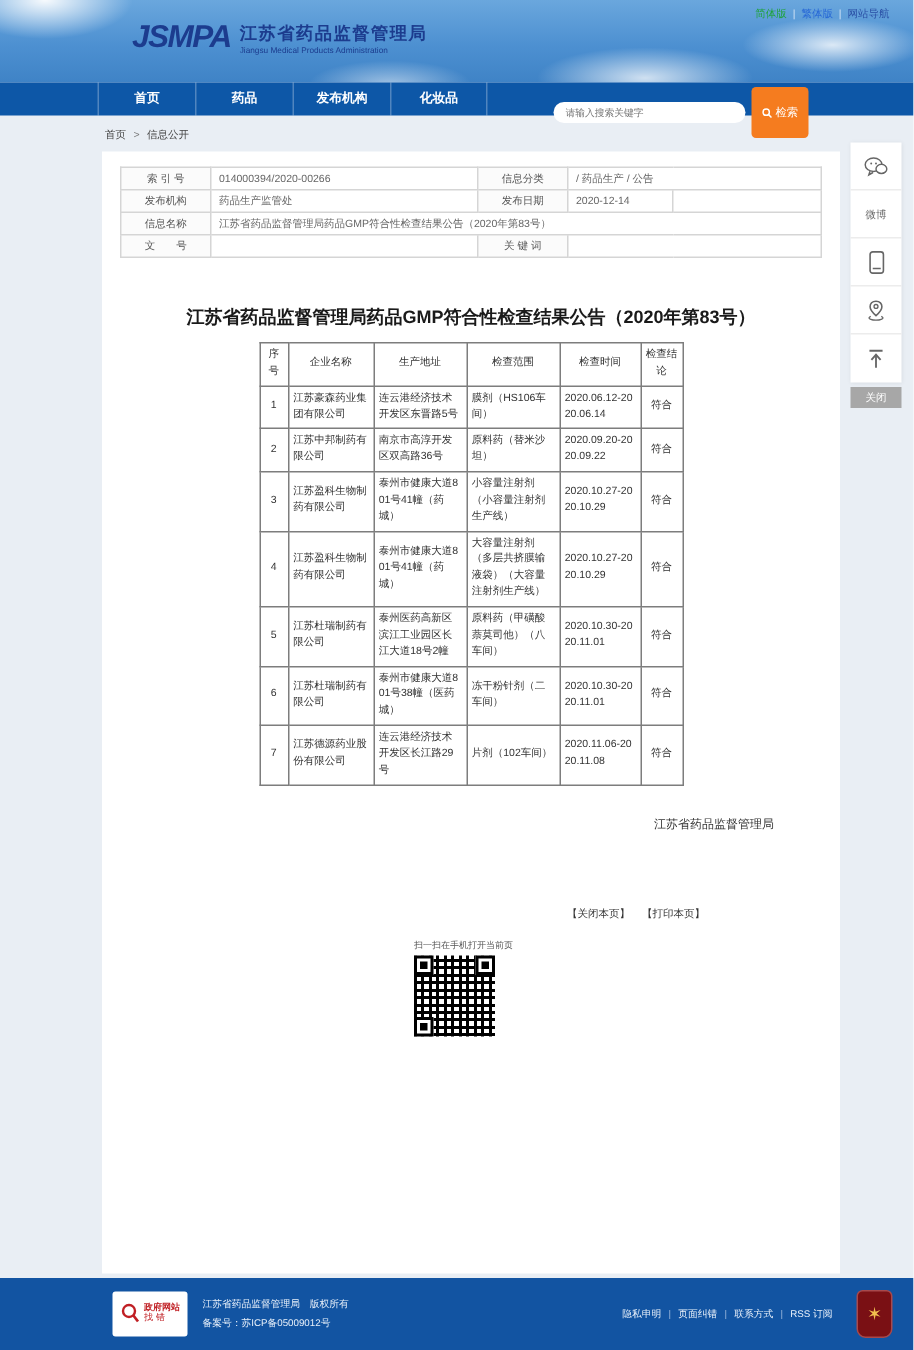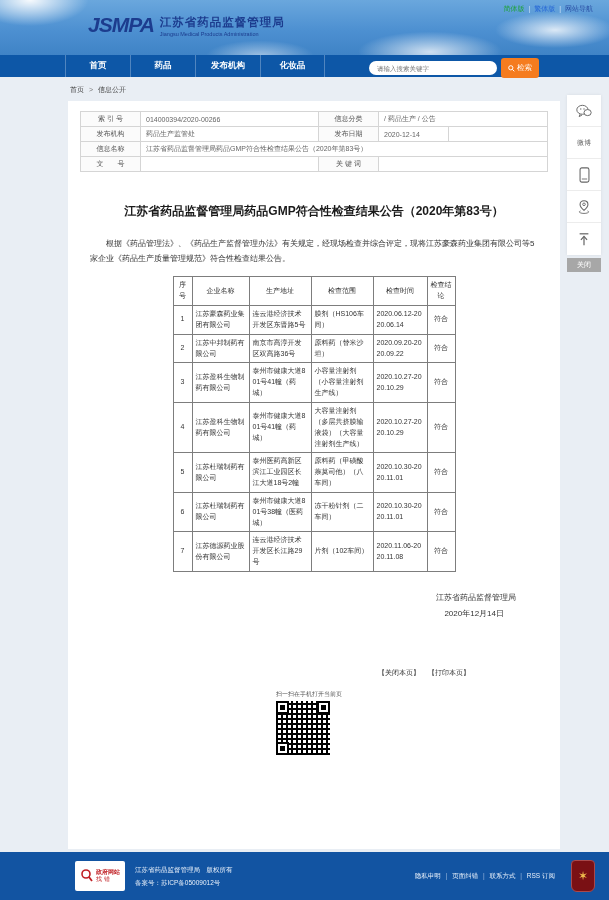--- a/index.html
+++ b/index.html
@@ -41,21 +41,21 @@
     border-left:1px solid rgba(255,255,255,.28);
   }
   .nav-item:last-child { border-right:1px solid rgba(255,255,255,.28);text-align:center; }
   .search-wrap { position:absolute; right:70px; top:3px; display:flex; align-items:center; gap:4px; }
   .search-input {
     width:128px; height:14px; border:none; border-radius:7px; font-size:6.5px;
     padding:0 8px; outline:none; color:#333; background:#fff;
     font-family:"Liberation Sans","DejaVu Sans",sans-serif;
   }
   .search-btn {
-    height:20px; padding:0 7px; background:#f57c1f; border:none; border-radius:3px;
+    height:34px; padding:0 7px; background:#f57c1f; border:none; border-radius:3px;
     color:#fff; font-size:7.5px; display:flex; align-items:center; gap:2px; cursor:pointer;
     font-family:"Liberation Sans","DejaVu Sans",sans-serif;
   }
   
   .breadcrumb { padding:8px 0 6px 70px; font-size:7px; color:#444; }
   .breadcrumb .sep { margin:0 3px; color:#777; }
   
   .card {
     width:492px; margin-left:68px; background:#fff; min-height:748px;
     padding:10px 12px 14px; position:relative;
@@ -199,21 +199,20 @@
       <td class="lbl">文　　号</td>
       <td></td>
       <td class="lbl">关 键 词</td>
       <td colspan="2"></td>
     </tr>
   </tbody>
     </table>
 
   <h1 class="art-title">江苏省药品监督管理局药品GMP符合性检查结果公告（2020年第83号）</h1>
 
-  <p class="art-para">根据《药品管理法》、《药品生产监督管理办法》有关规定，经现场检查并综合评定，现将江苏豪森药业集团有限公司等5家企业《药品生产质量管理规范》符合性检查结果公告。</p>
 
   <table class="res-table">
     <colgroup>
       <col style="width:19px">
         <col style="width:57px">
         <col style="width:62px">
       <col style="width:62px">
         <col style="width:54px">
         <col style="width:28px">
     </colgroup>
@@ -282,21 +281,20 @@
           <td>连云港经济技术开发区长江路29号</td>
           <td>片剂（102车间）</td>
           <td>2020.11.06-2020.11.08</td>
           <td>符合</td>
         </tr>
       </tbody>
   </table>
 
   <div class="signature">
     <div class="sig-org">江苏省药品监督管理局</div>
-    <div class="sig-date">2020年12月14日</div>
   </div>
 
   <div class="actions">
     <span>【关闭本页】</span>
     <span>【打印本页】</span>
   </div>
 
   <div class="qr-block">
     <div class="qr-caption">扫一扫在手机打开当前页</div>
     <div class="qr">

